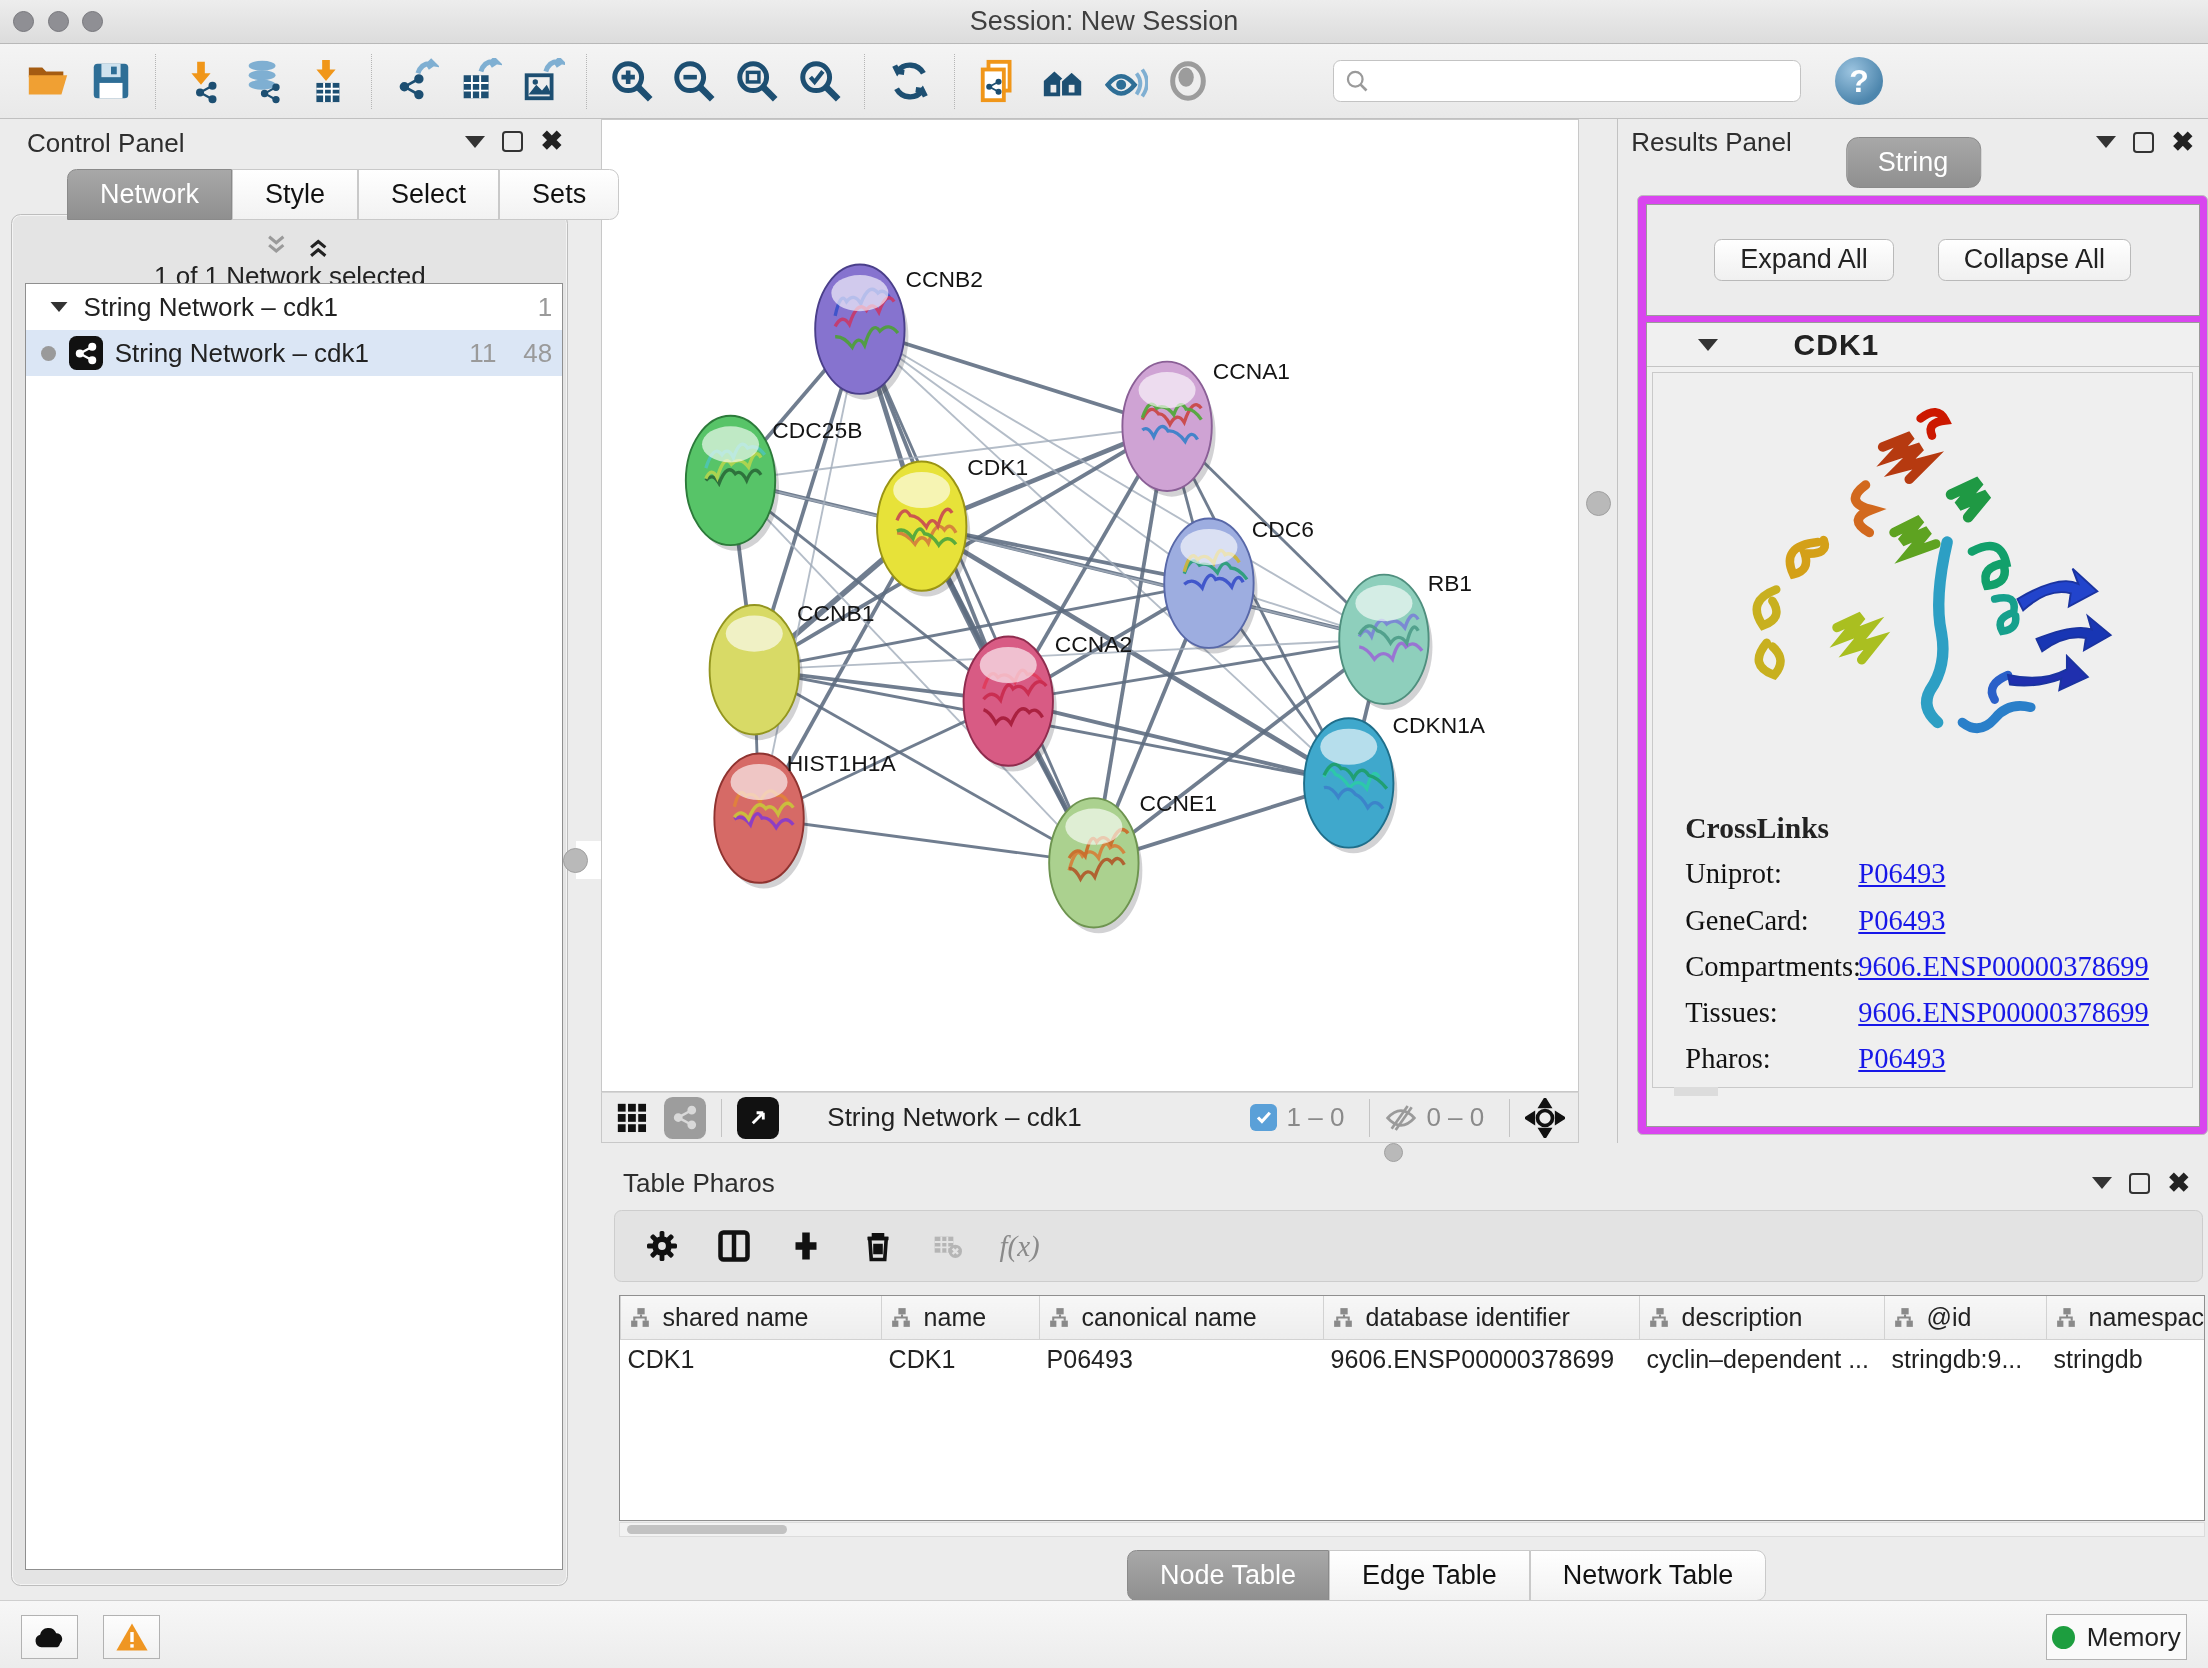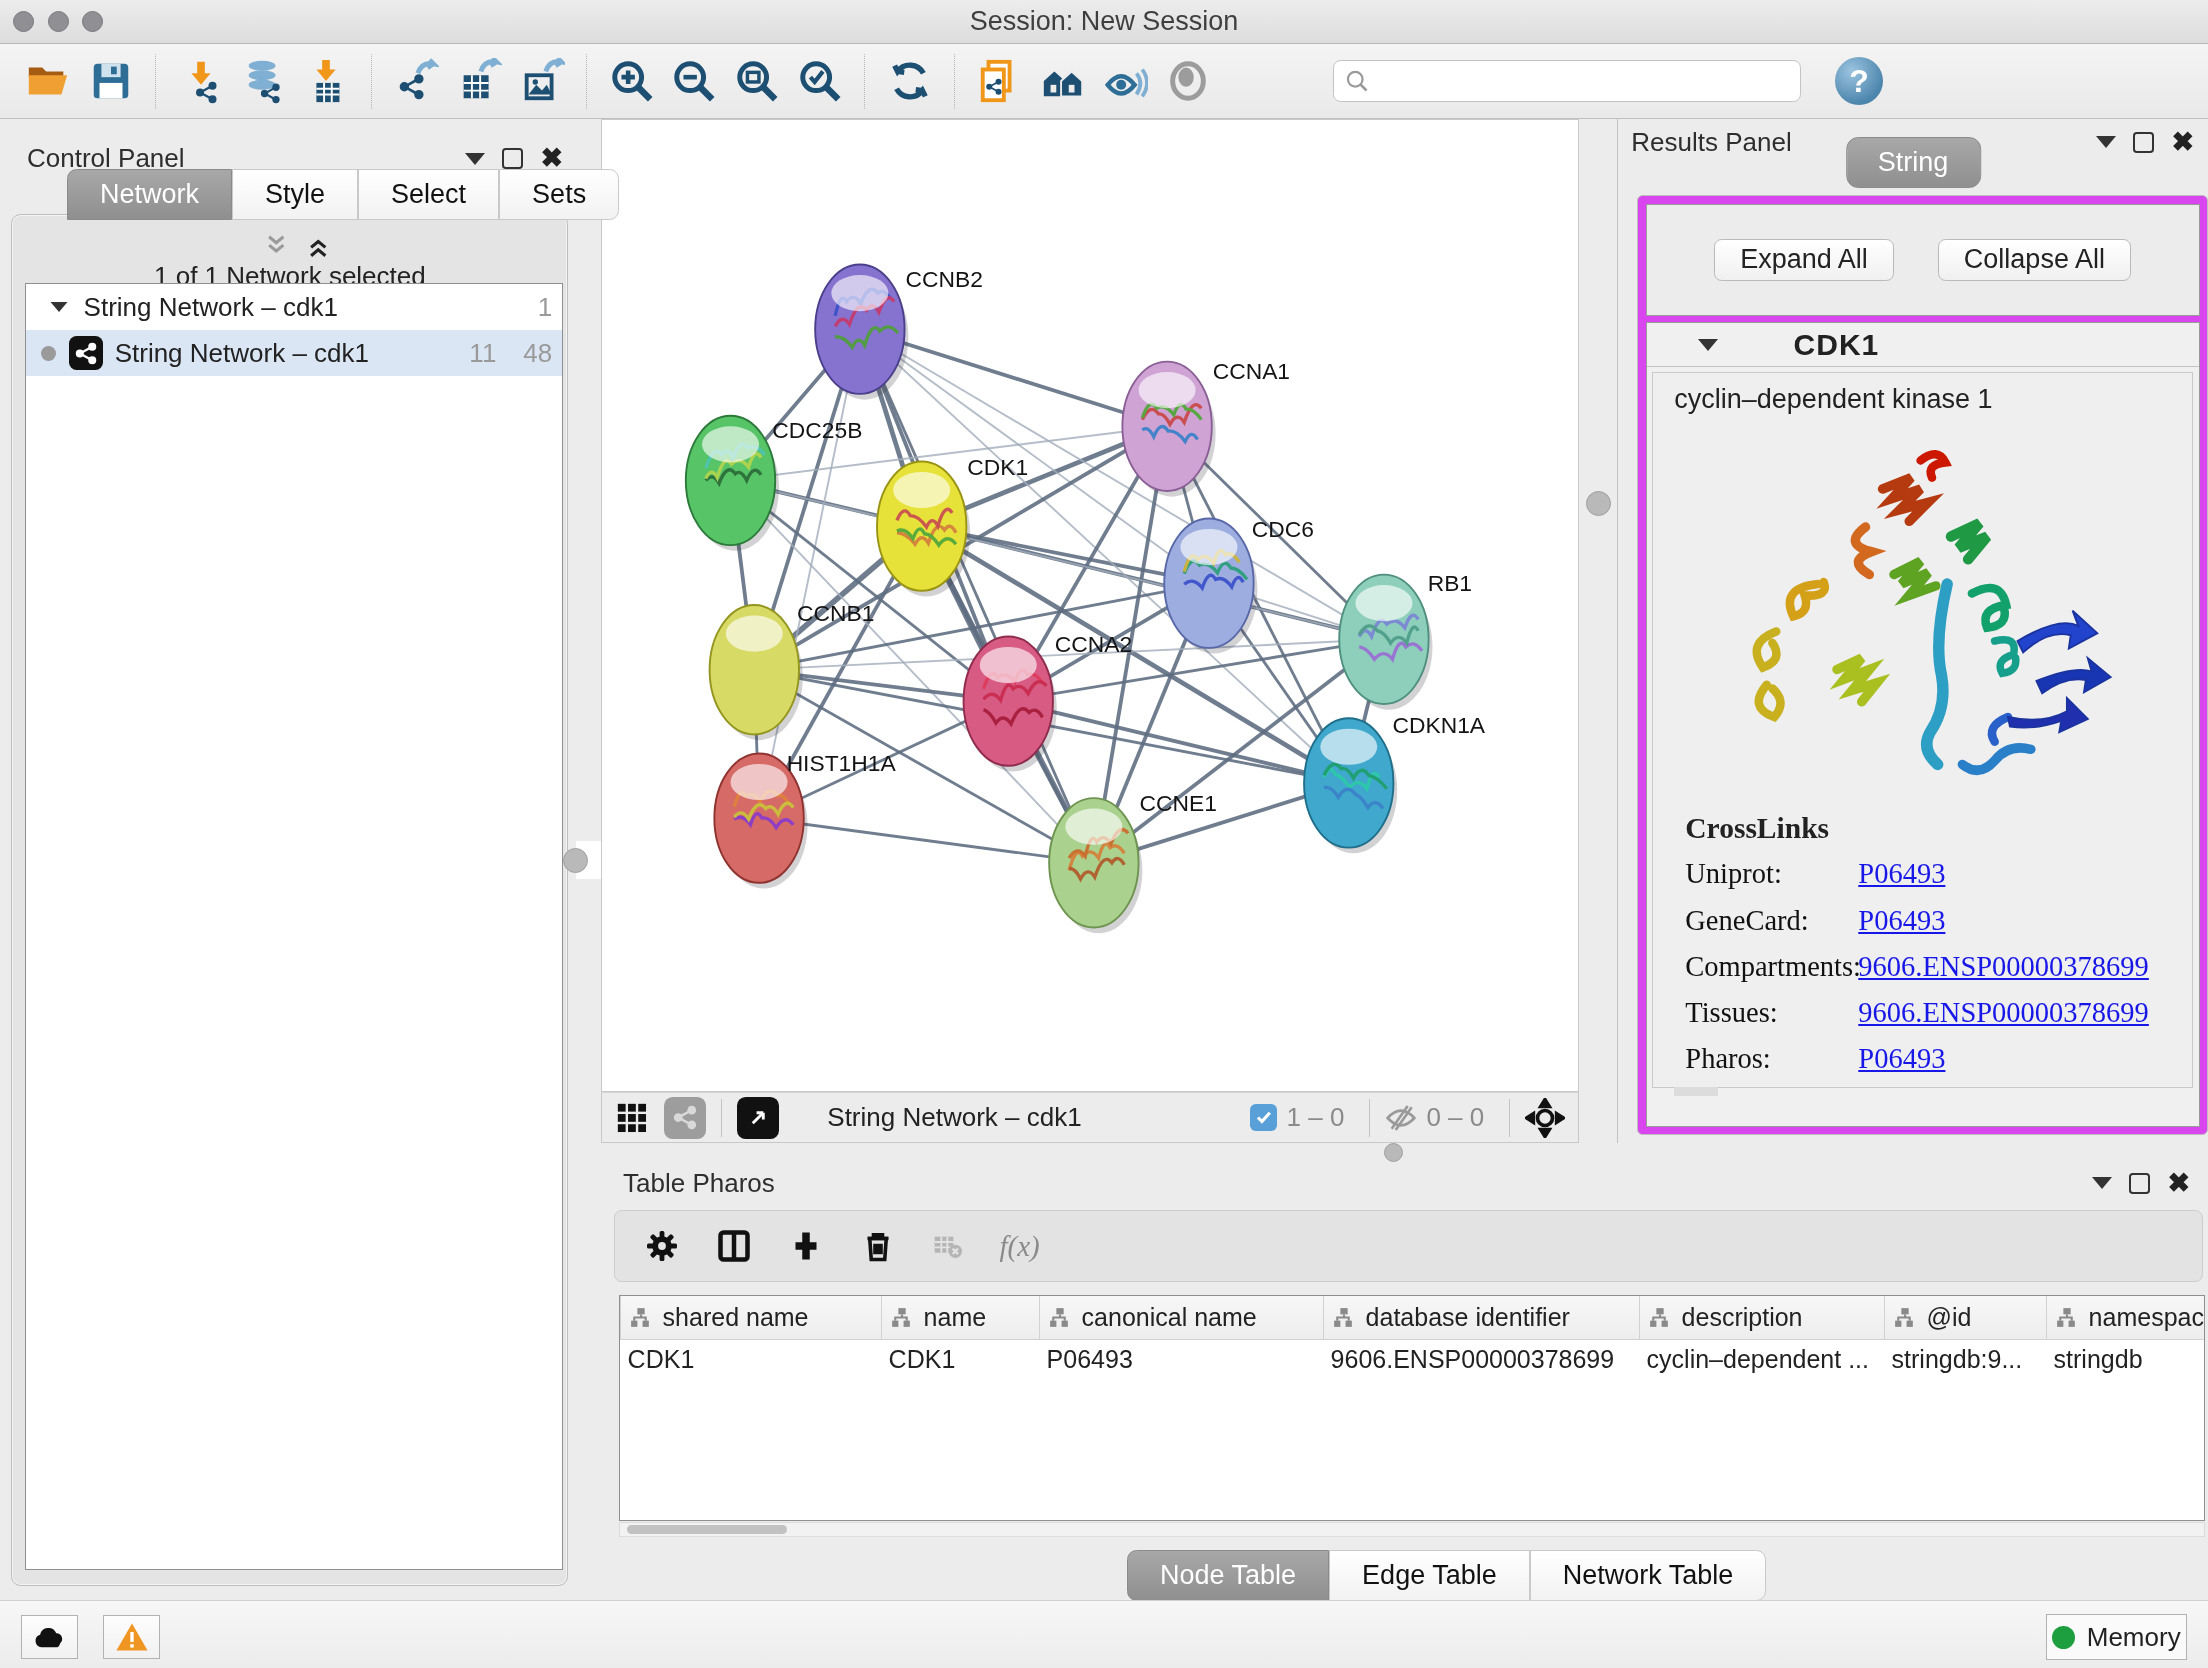--- a/index.html
+++ b/index.html
@@ -33,21 +33,21 @@
   .tri-down { width:0; height:0; border-left:10.5px solid transparent; border-right:10.5px solid transparent; border-top:12.4px solid #333; }
   .sq { width:21px; height:21px; border:2.9px solid #333; border-radius:3.8px; }
   .xx { font-size:27px; font-weight:bold; color:#222; line-height:1; }
 
   .tab { height:51px; padding:0 32px; display:flex; align-items:center; justify-content:center;
     font-size:27px; background:linear-gradient(#ffffff,#f2f2f2); border:1px solid #c9c9c9; color:#111; }
   .tab.sel { background:linear-gradient(#a8a8a8,#8f8f8f); color:#fff; border-color:#8a8a8a; }
 
   
   #control-panel { left:0; top:119px; width:578px; height:1481px; background:#ececec; }
-  #cp-header { position:absolute; left:27px; top:24px; right:15px; display:flex; align-items:center; }
+  #cp-header { position:absolute; left:27px; top:9px; right:15px; display:flex; align-items:flex-start; }
   #cp-tabs { position:absolute; left:67px; top:50px; display:flex; z-index:3; }
   #cp-tabs .tab:first-child { border-radius:9.5px 0 0 0; }
   #cp-tabs .tab:last-child { border-radius:0 9.5px 9.5px 0; }
   #cp-box { position:absolute; left:11.4px; top:95px; width:557px; height:1372px; background:#e4e4e4;
     border:1px solid #bdbdbd; border-radius:9.5px; box-shadow:inset 0 0 0 1px #f4f4f4; }
   #cp-status-row { position:absolute; left:9.5px; top:17px; right:9.5px; height:46px; display:flex; align-items:center;flex-direction:column; }
   #cp-tree { position:absolute; left:12.4px; top:68px; width:538px; height:1287px; background:#fff; border:1.9px solid #8f8f8f; overflow:hidden; }
   .tree-row { height:46px; display:flex; align-items:center; font-size:26px; padding:0 9.5px; }
   .tree-row .cnt { color:#9a9a9a; margin-left:auto; font-size:26px; }
   .tree-row.child { background:#dbe6f5; }
@@ -588,21 +588,20 @@
     <div id="rp-actions">
       <span class="rp-btn">Expand All</span>
       <span class="rp-btn">Collapse All</span>
     </div>
     <div id="rp-content">
       <div id="rp-node-header">
         <span class="tri-down"></span>
         <b>CDK1</b>
       </div>
       <div id="rp-desc-box">
-        <div id="rp-desc">cyclin–dependent kinase 1</div>
         <svg width="399" height="380" viewBox="0 0 420 400" style="display:block; margin:17px auto 0">
           <g fill="none" stroke-linecap="round">
             <path d="M208 30 q18 -14 26 2 q-20 2 -14 16" stroke="#cc1800" stroke-width="9"></path>
             <path d="M168 60 l30 -12 -20 22 30 -10 -22 22 30 -8 -20 20" stroke="#b63a10" stroke-width="10"></path>
             <path d="M150 100 q-24 18 6 26 q-26 10 -2 24" stroke="#d2691e" stroke-width="10"></path>
             <path d="M100 160 q-40 4 -26 34 q18 -4 12 -22 q26 2 20 -14" stroke="#d4a018" stroke-width="9"></path>
             <path d="M56 210 q-32 12 -14 38 q22 -8 10 -26 m-6 44 q-20 24 8 34 q14 -16 -2 -30" stroke="#c8b01f" stroke-width="9"></path>
             <path d="M120 250 l26 -12 -18 22 26 -10 -18 22 26 -8 -16 20" stroke="#aabf20" stroke-width="10"></path>
             <path d="M180 150 l28 -14 -20 24 28 -12 -20 24 28 -10" stroke="#5ea321" stroke-width="10"></path>
             <path d="M240 110 l30 -14 -22 26 30 -12 -20 24" stroke="#1f9944" stroke-width="11"></path>

